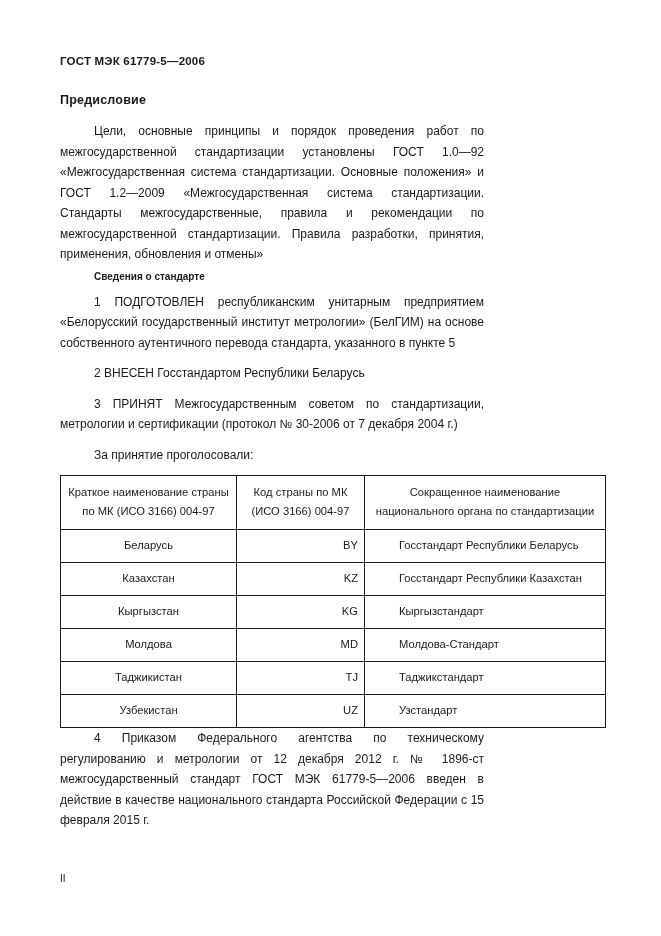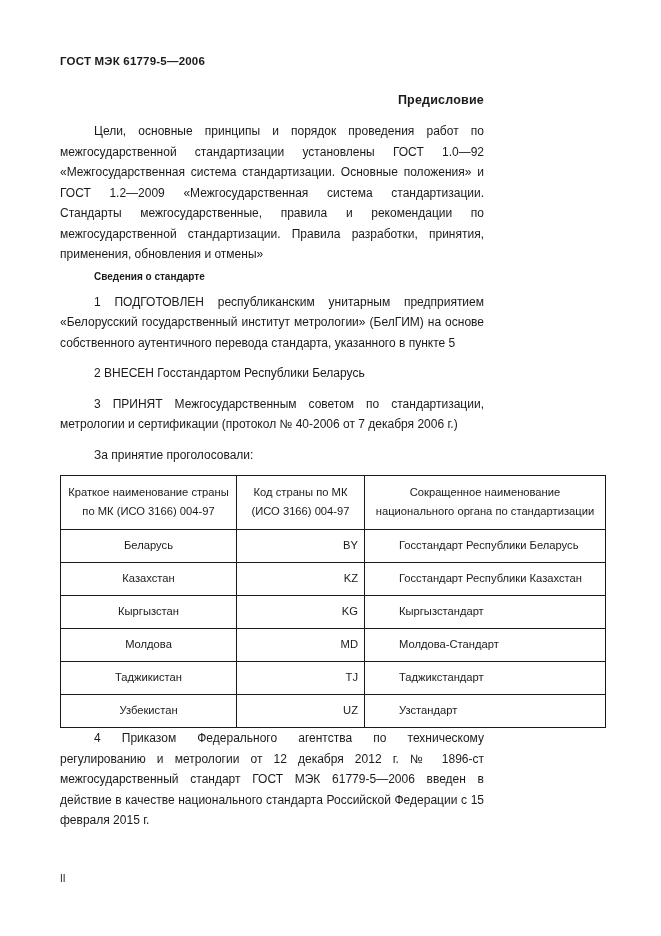--- a/index.html
+++ b/index.html
@@ -23,21 +23,21 @@
     box-sizing: border-box;
     padding: 55px 56px 0 60px;
   }
   .header-code {
     font-size: 11.5px;
     font-weight: bold;
     letter-spacing: 0.2px;
     margin: 0 0 26px 0;
   }
   .doc-title {
-    text-align: right;
+    text-align: left;
     font-size: 12.5px;
     font-weight: bold;
     margin: 0 0 14px 0;
     letter-spacing: 0.2px;
   }
   p.body-par {
     font-size: 12px;
     line-height: 20.5px;
     margin: 0 0 4px 0;
     text-align: justify;
@@ -116,21 +116,21 @@
   <div class="doc-title">Предисловие</div>
 
   <p class="body-par">Цели, основные принципы и порядок проведения работ по межгосударственной стандартизации установлены ГОСТ 1.0—92 «Межгосударственная система стандартизации. Основные положения» и ГОСТ 1.2—2009 «Межгосударственная система стандартизации. Стандарты межгосударственные, правила и рекомендации по межгосударственной стандартизации. Правила разработки, принятия, применения, обновления и отмены»</p>
 
   <div class="sub-title">Сведения о стандарте</div>
 
   <p class="body-par">1  ПОДГОТОВЛЕН республиканским унитарным предприятием «Белорусский государственный институт метрологии» (БелГИМ) на основе собственного аутентичного перевода стандарта, указанного в пункте 5</p>
   <div class="spacer-sm"></div>
   <p class="body-par">2 ВНЕСЕН Госстандартом Республики Беларусь</p>
   <div class="spacer-sm"></div>
-  <p class="body-par">3  ПРИНЯТ Межгосударственным советом по стандартизации, метрологии и сертификации (протокол № 40-2006 от 7 декабря 2006 г.)</p>
+  <p class="body-par">3  ПРИНЯТ Межгосударственным советом по стандартизации, метрологии и сертификации (протокол № 30-2006 от 7 декабря 2004 г.)</p>
   <div class="spacer-sm"></div>
   <p class="body-par">За принятие проголосовали:</p>
 
   <table class="countries">
     <colgroup>
       <col class="c1">
       <col class="c2">
       <col class="c3">
     </colgroup>
     <thead>

